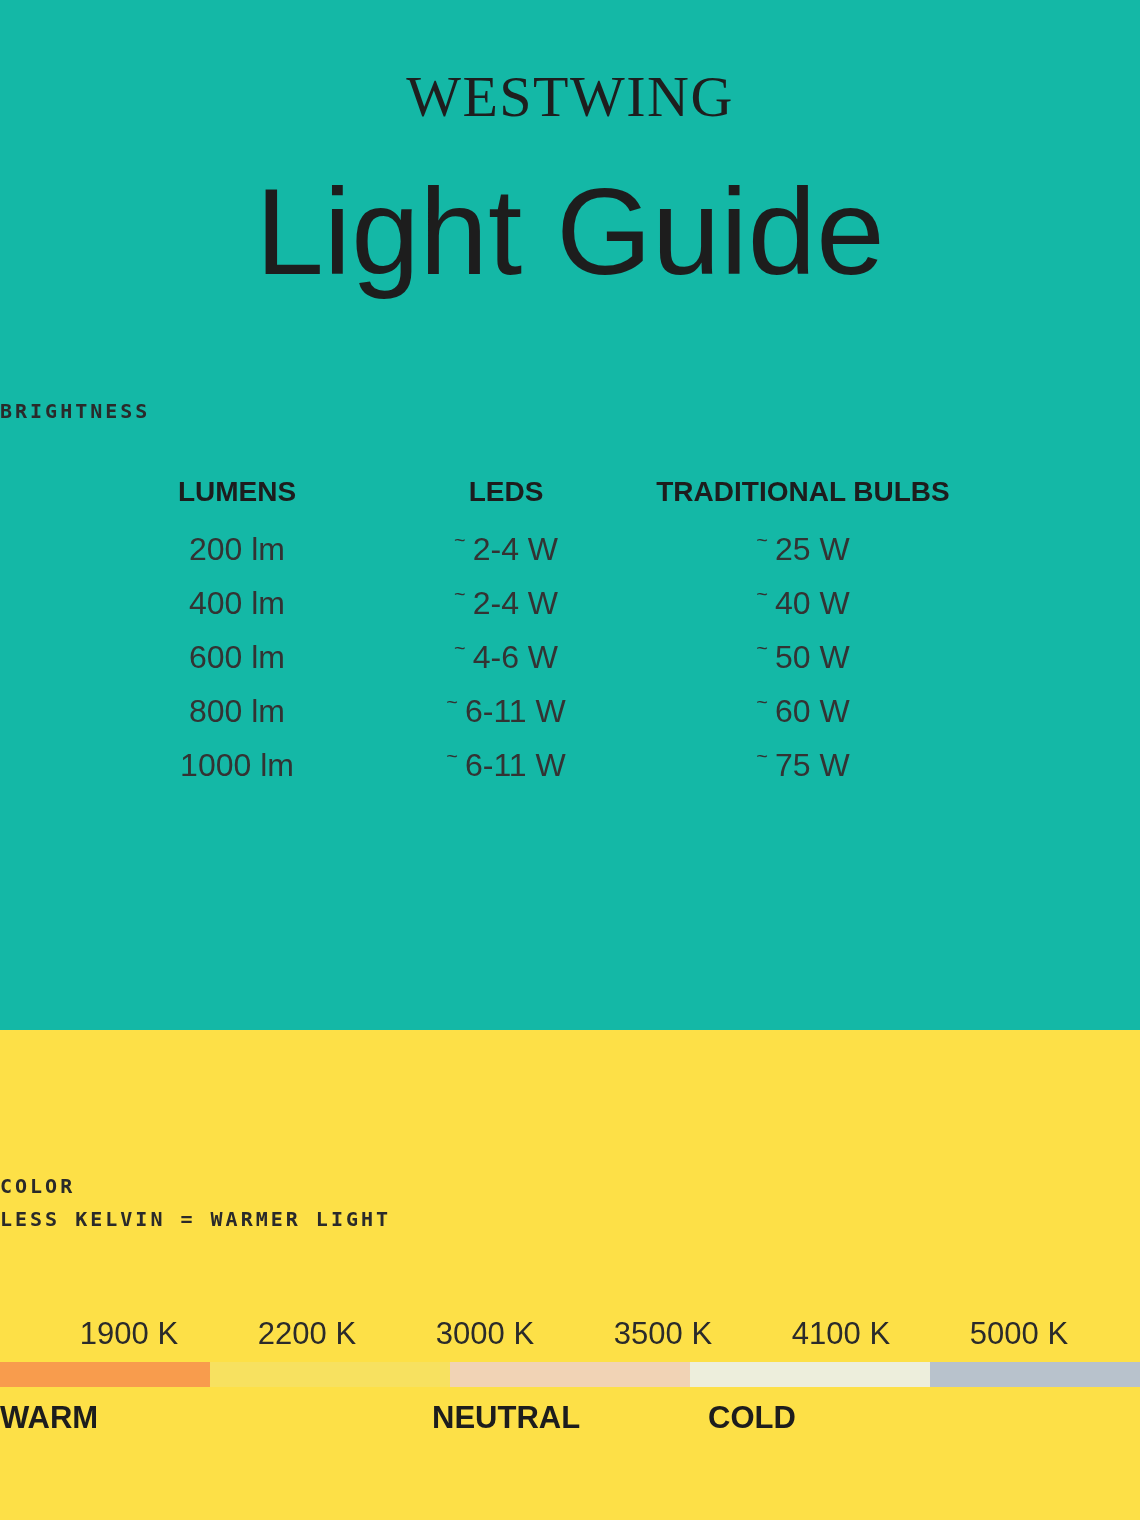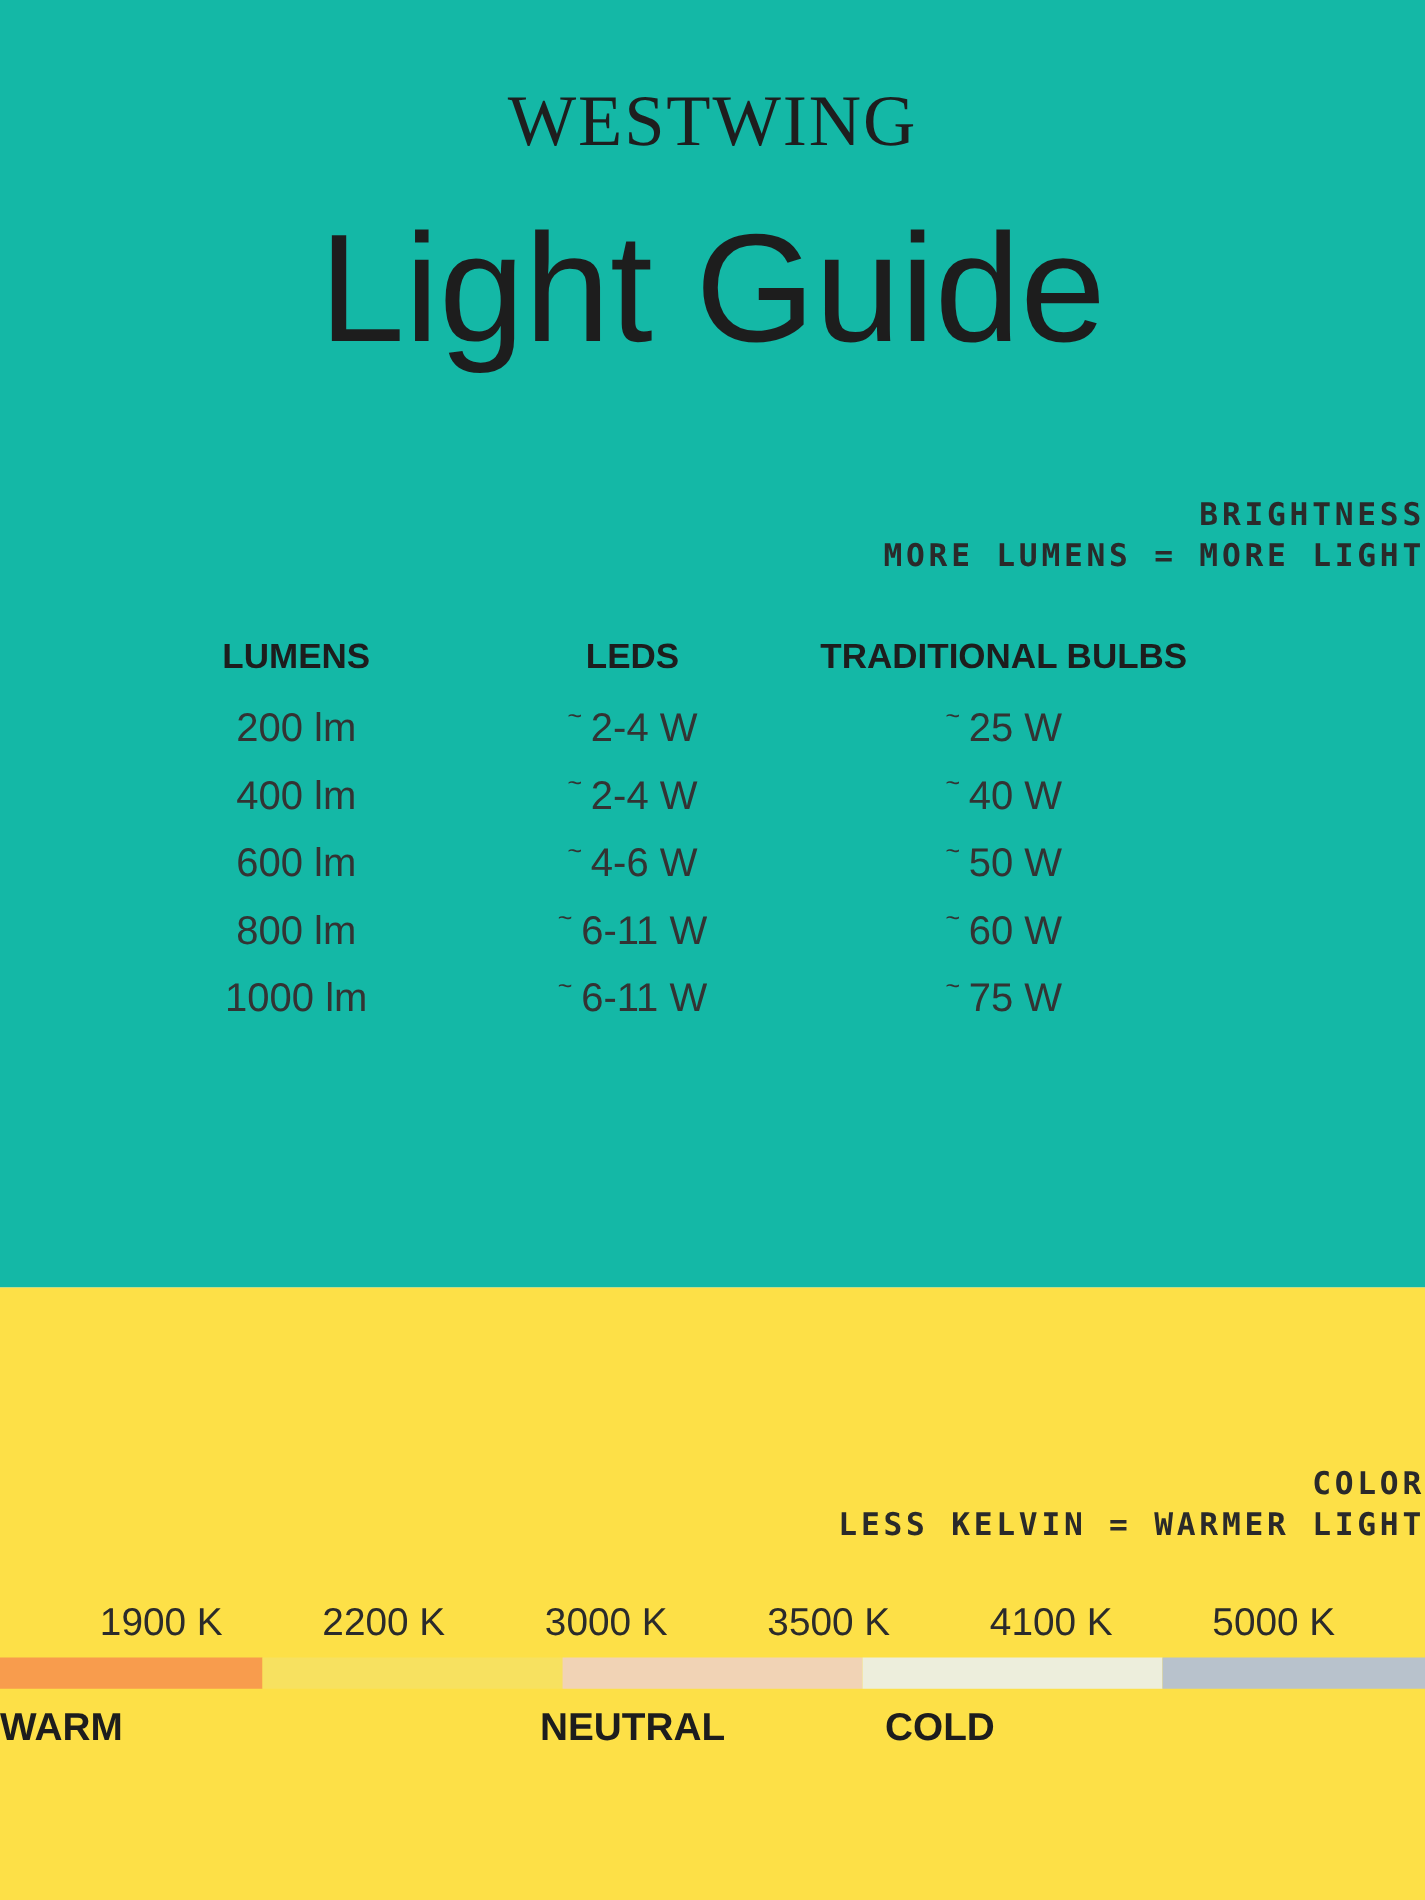--- a/index.html
+++ b/index.html
@@ -15,22 +15,22 @@
     padding-top:68px;text-align:center;
     font-family:"Liberation Serif",serif;
     font-size:58px;letter-spacing:1.5px;color:#1e1e1e;line-height:1;
   }
   .title{
     margin:38px 0 0;text-align:center;
     font-size:123px;font-weight:400;line-height:1.1;color:#1d1d1d;
   }
   .mono-block{
     font-family:"DejaVu Sans Mono",monospace;
-    font-size:25px;font-weight:600;letter-spacing:3px;
-    line-height:33px;text-align:right;color:#2a2a2a;
+    font-size:20px;font-weight:600;letter-spacing:3px;
+    line-height:33px;text-align:left;color:#2a2a2a;
   }
   .top-section .mono-block{margin-top:96px;}
   .bottom-section .mono-block{padding-top:140px;}
 
   .lumens-table{
     margin:46px 0 0 50px;
     display:grid;grid-template-columns:374px 164px 430px;
   }
   .th{
     font-weight:700;font-size:28px;text-align:center;
@@ -38,21 +38,21 @@
   }
   .td{
     height:54px;display:flex;align-items:center;justify-content:center;
     font-size:32px;color:#333333;
   }
   .tilde{
     font-size:20px;margin-right:7px;position:relative;top:-9px;color:#333333;
   }
 
   .kelvin-row{
-    margin-top:44px;padding:0 32px 0 40px;display:flex;
+    margin-top:80px;padding:0 32px 0 40px;display:flex;
   }
   .kelvin-label{
     flex:1;text-align:center;font-size:31px;color:#2b2b2b;line-height:36px;
   }
   .kelvin-bar{margin-top:10px;height:25px;display:flex;width:100%;}
   .kelvin-bar .seg{height:100%;}
 
   .temp-row{
     margin-top:13px;display:grid;grid-template-columns:432px 276px 432px;
   }
@@ -64,21 +64,20 @@
 <body>
 
 <div>
 
   <section class="top-section">
     <div class="logo">WESTWING</div>
     <h1 class="title">Light Guide</h1>
 
     <div class="mono-block">
       <div>BRIGHTNESS</div>
-      <div>MORE LUMENS = MORE LIGHT</div>
     </div>
 
     <div class="lumens-table">
       <div class="th">LUMENS</div>
       <div class="th">LEDS</div>
       <div class="th">TRADITIONAL BULBS</div>
 
       <div class="td">200 lm</div>
       <div class="td">
           <span class="tilde">~</span>

